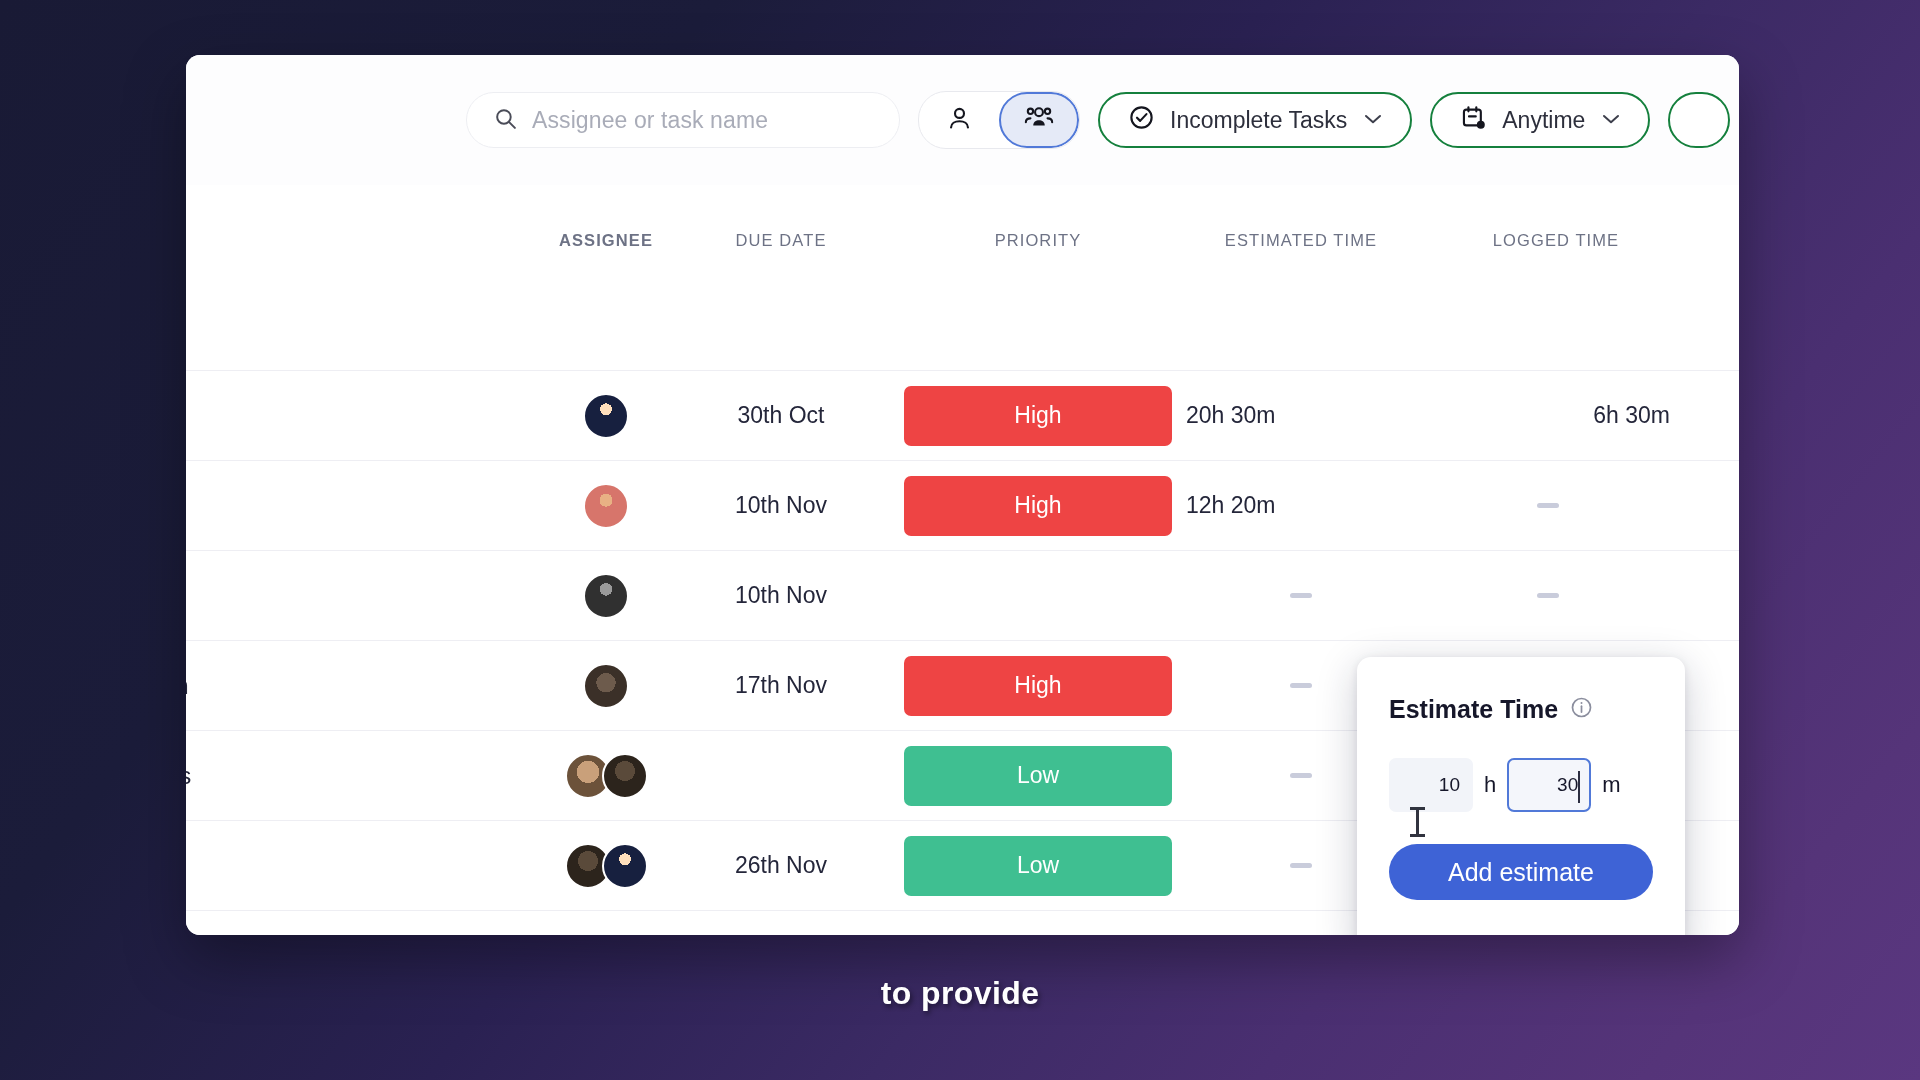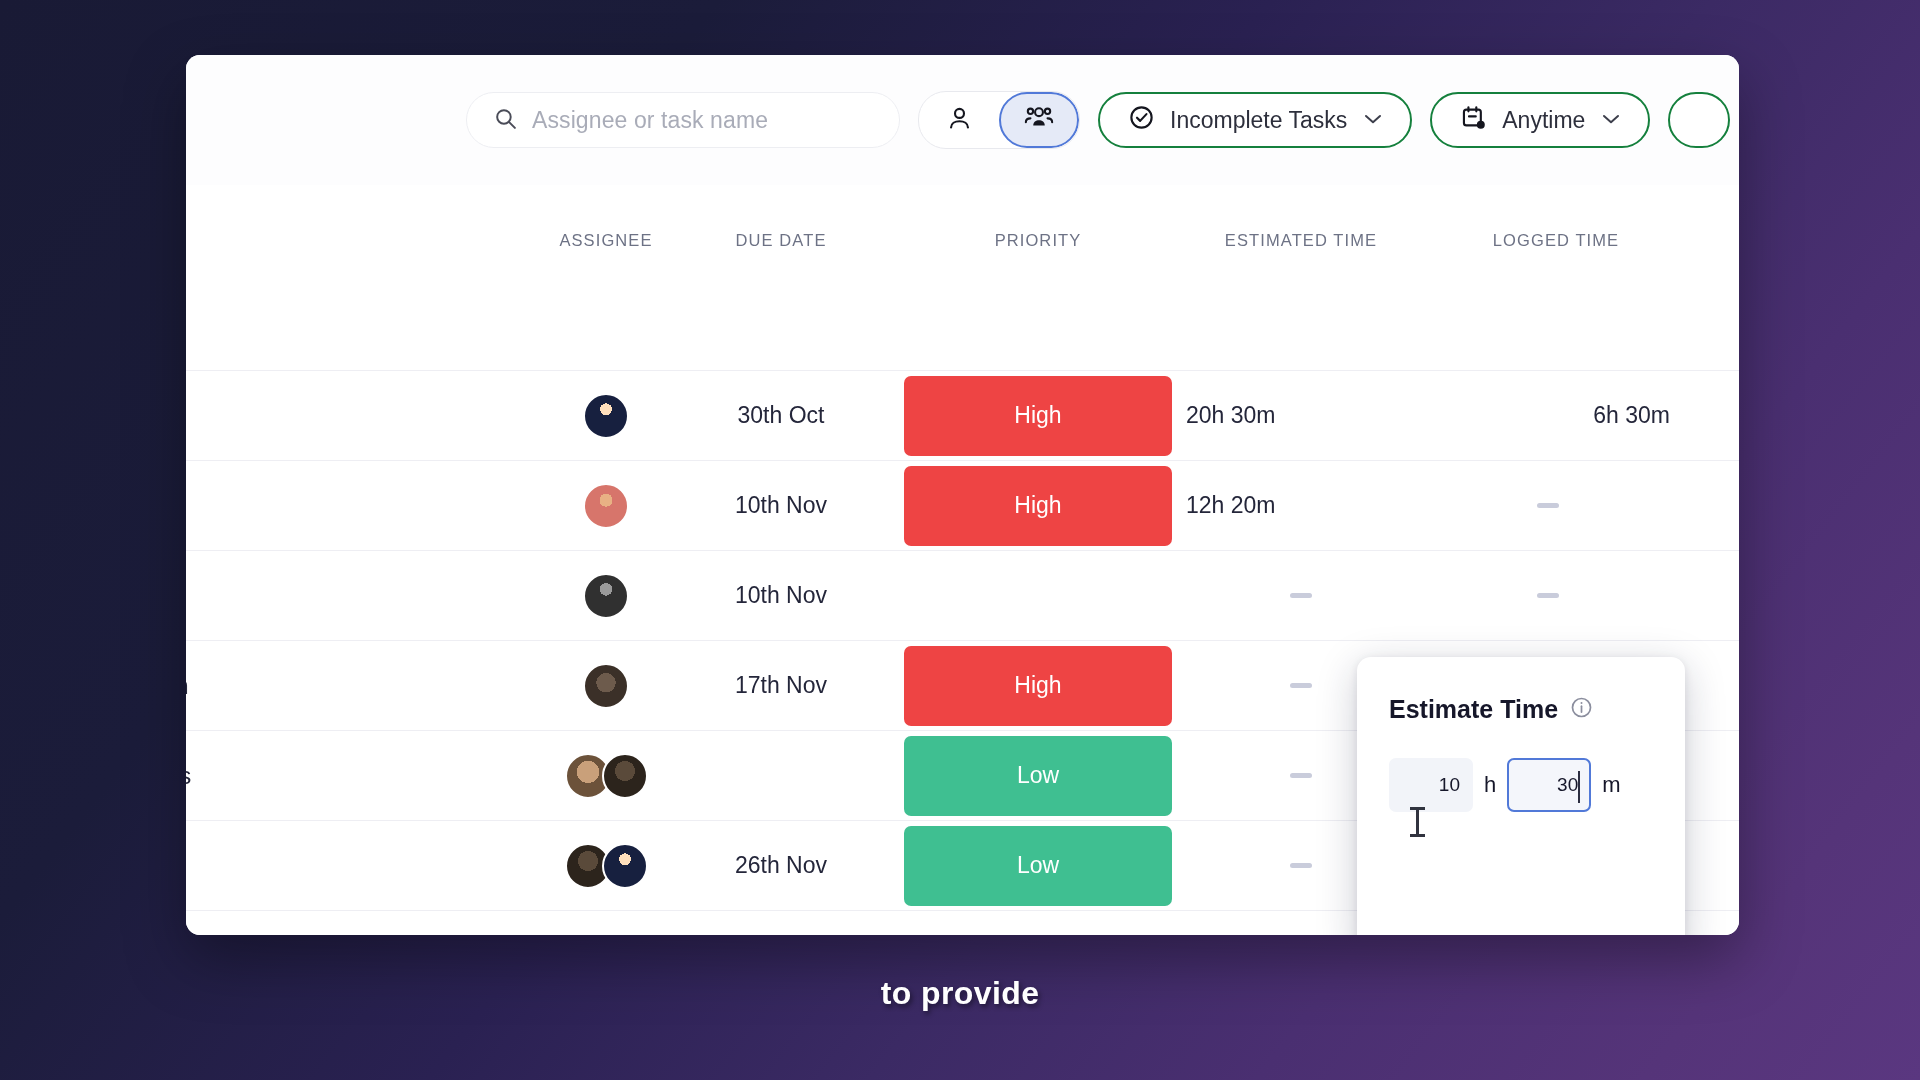--- a/index.html
+++ b/index.html
@@ -182,21 +182,21 @@
 
   .due { left: 480px; width: 230px; justify-content: center; }
 
   .prio {
     left: 718px;
     width: 268px;
     justify-content: center;
   }
   .badge {
     width: 100%;
-    height: 80px;
+    height: 60px;
     border-radius: 7px;
     display: flex;
     align-items: center;
     justify-content: center;
     color: #fff;
     font-size: 23px;
     text-align: right;
   }
 
   .est { left: 1000px; width: 230px; justify-content: flex-start; }
@@ -396,21 +396,21 @@
           </svg>
         </span>
       </div>
 
       <div class="filter-pill clipped">
         <span></span>
       </div>
     </div>
 
     <div id="table-head">
-      <div class="col-head" style="left:330px;width:180px;text-align:center;">ASSIGNEE</div>
+      <div class="col-head" style="left:330px;width:180px;text-align:center;font-weight:bold;">ASSIGNEE</div>
       <div class="col-head" style="left:480px;width:230px;text-align:center;">DUE DATE</div>
       <div class="col-head" style="left:718px;width:268px;text-align:center;">PRIORITY</div>
       <div class="col-head" style="left:1000px;width:230px;text-align:center;">ESTIMATED TIME</div>
       <div class="col-head" style="left:1240px;width:260px;text-align:center;">LOGGED TIME</div>
     </div>
 
     <div class="rows">
       <div class="row spacer"></div>
       <div id="rows-host">
           <div class="row">
@@ -521,19 +521,20 @@
         <div class="num-field">
           <span>10</span>
         </div>
         <span class="unit">h</span>
         <div class="num-field focused">
           <span>30</span>
         </div>
         <span class="unit">m</span>
       </div>
 
+      <button class="add-btn">Add estimate</button>
     </div>
 
     <div class="text-caret"></div>
   </div>
 
   <div id="caption">to provide</div>
 </div>
 
 </body></html>

